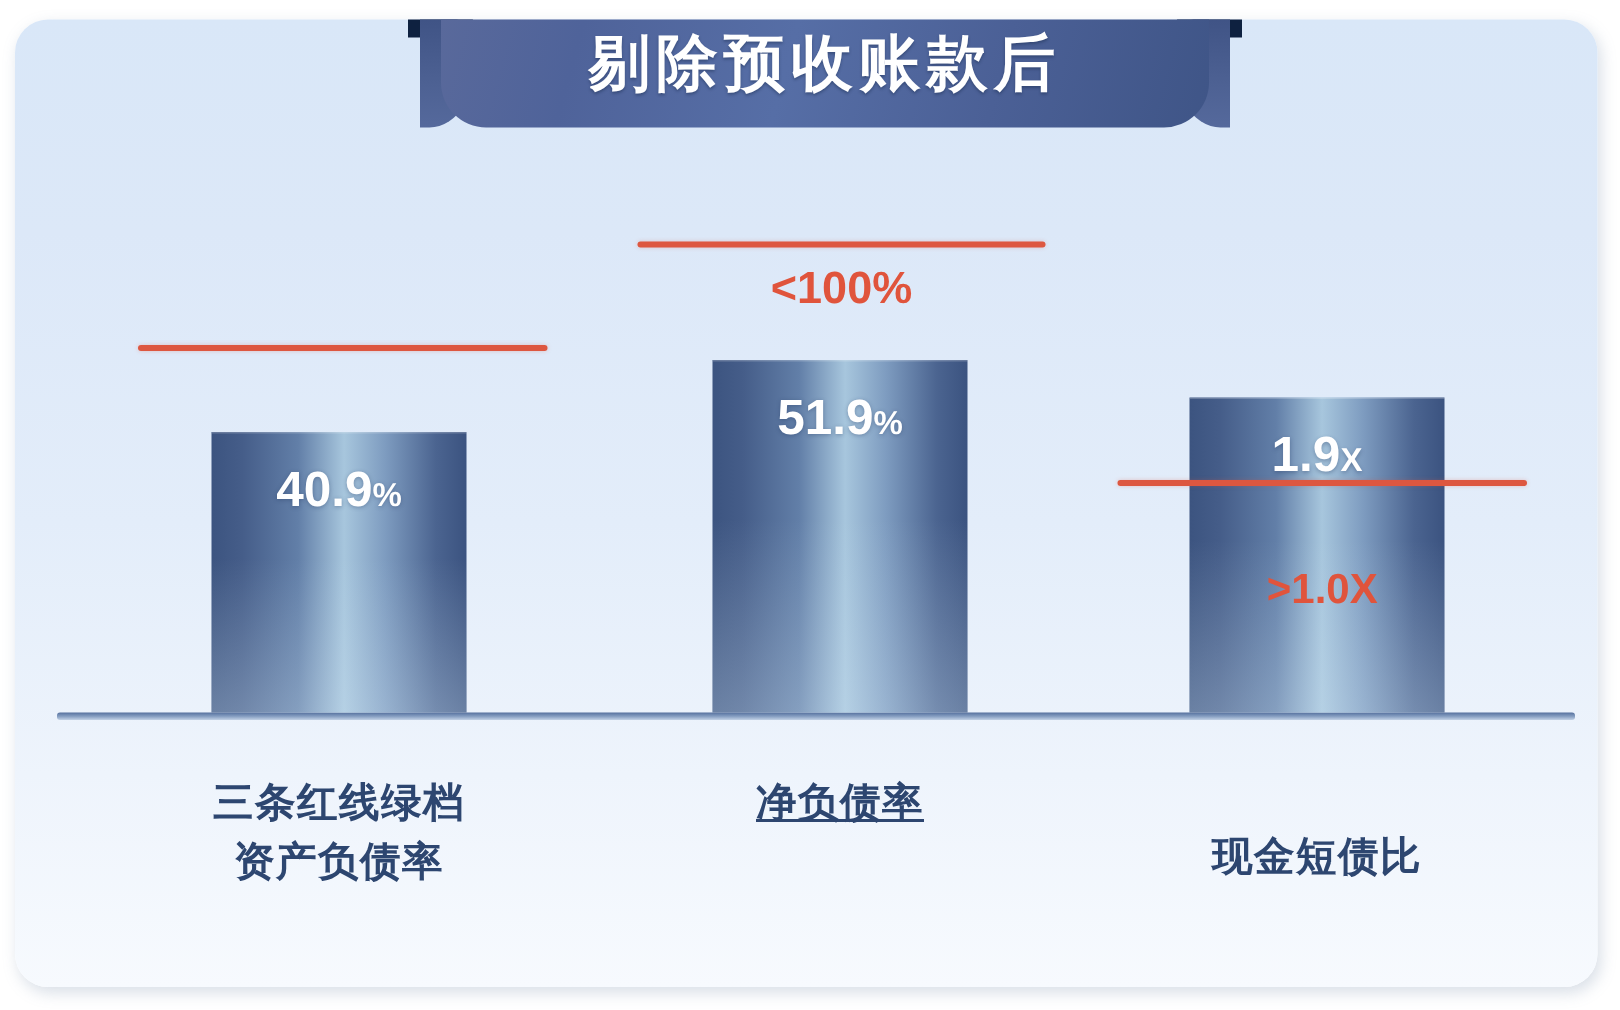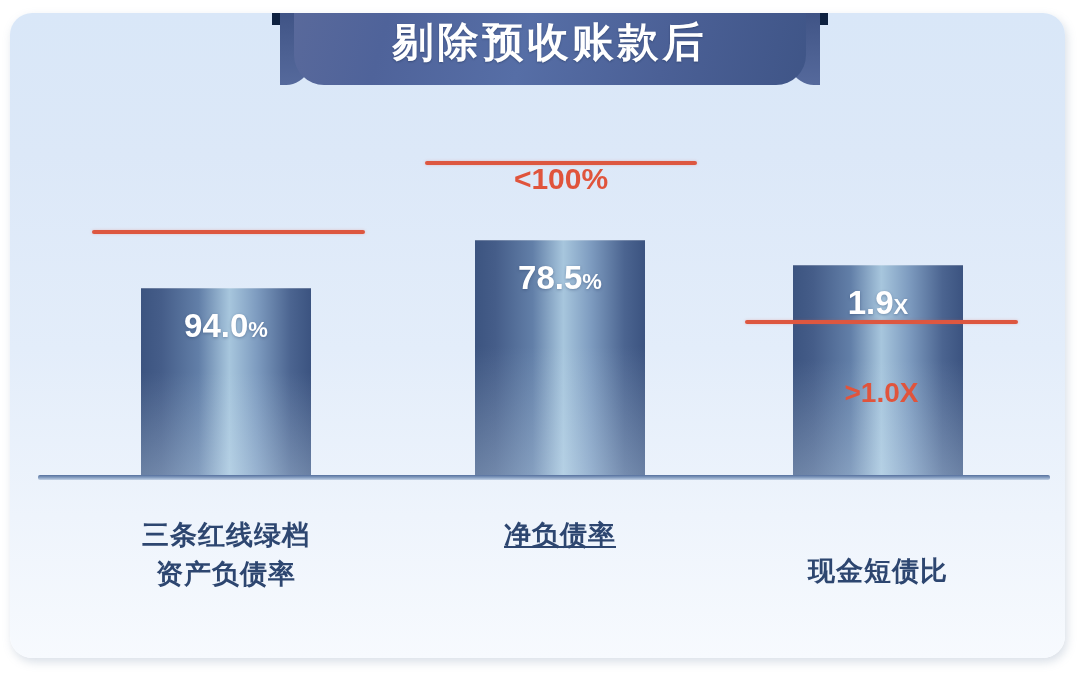--- a/index.html
+++ b/index.html
@@ -201,32 +201,32 @@
 
 <div id="stage">
   <div class="card">
 
     <div class="plot">
 
       <div class="axis-line"></div>
 
       <div class="bar" style="left:131px; top:275px; width:170px; height:187px;"></div>
       <div class="bar-value" style="left:131px; top:294px; width:170px;">
-        <span>94.0</span><span class="unit">%</span>
+        <span>40.9</span><span class="unit">%</span>
       </div>
       <div class="threshold-line" style="left:82px; top:217px; width:273px;"></div>
       <div class="cat-label" style="left:46px; top:503px; width:340px;">三条红线绿档
 资产负债率</div>
 
       <div class="bar" style="left:465px; top:227px; width:170px; height:235px;"></div>
       <div class="bar-value" style="left:465px; top:246px; width:170px;">
-        <span>78.5</span><span class="unit">%</span>
+        <span>51.9</span><span class="unit">%</span>
       </div>
       <div class="threshold-line" style="left:415px; top:148px; width:272px;"></div>
-      <div class="threshold-label" style="left:415px; top:149px; width:272px;">&lt;100%</div>
+      <div class="threshold-label" style="left:415px; top:163px; width:272px;">&lt;100%</div>
       <div class="cat-label" style="left:380px; top:503px; width:340px;text-decoration:underline;">净负债率</div>
 
       <div class="bar" style="left:783px; top:252px; width:170px; height:210px;"></div>
       <div class="bar-value" style="left:783px; top:271px; width:170px;">
         <span>1.9</span><span class="unit">X</span>
       </div>
       <div class="threshold-line" style="left:735px; top:307px; width:273px;"></div>
       <div class="threshold-label" style="left:735px; top:322px; width:273px; font-size:28px;margin-top:42px;">&gt;1.0X</div>
       <div class="cat-label" style="left:698px; top:503px; width:340px;margin-top:36px;">现金短债比</div>
 

